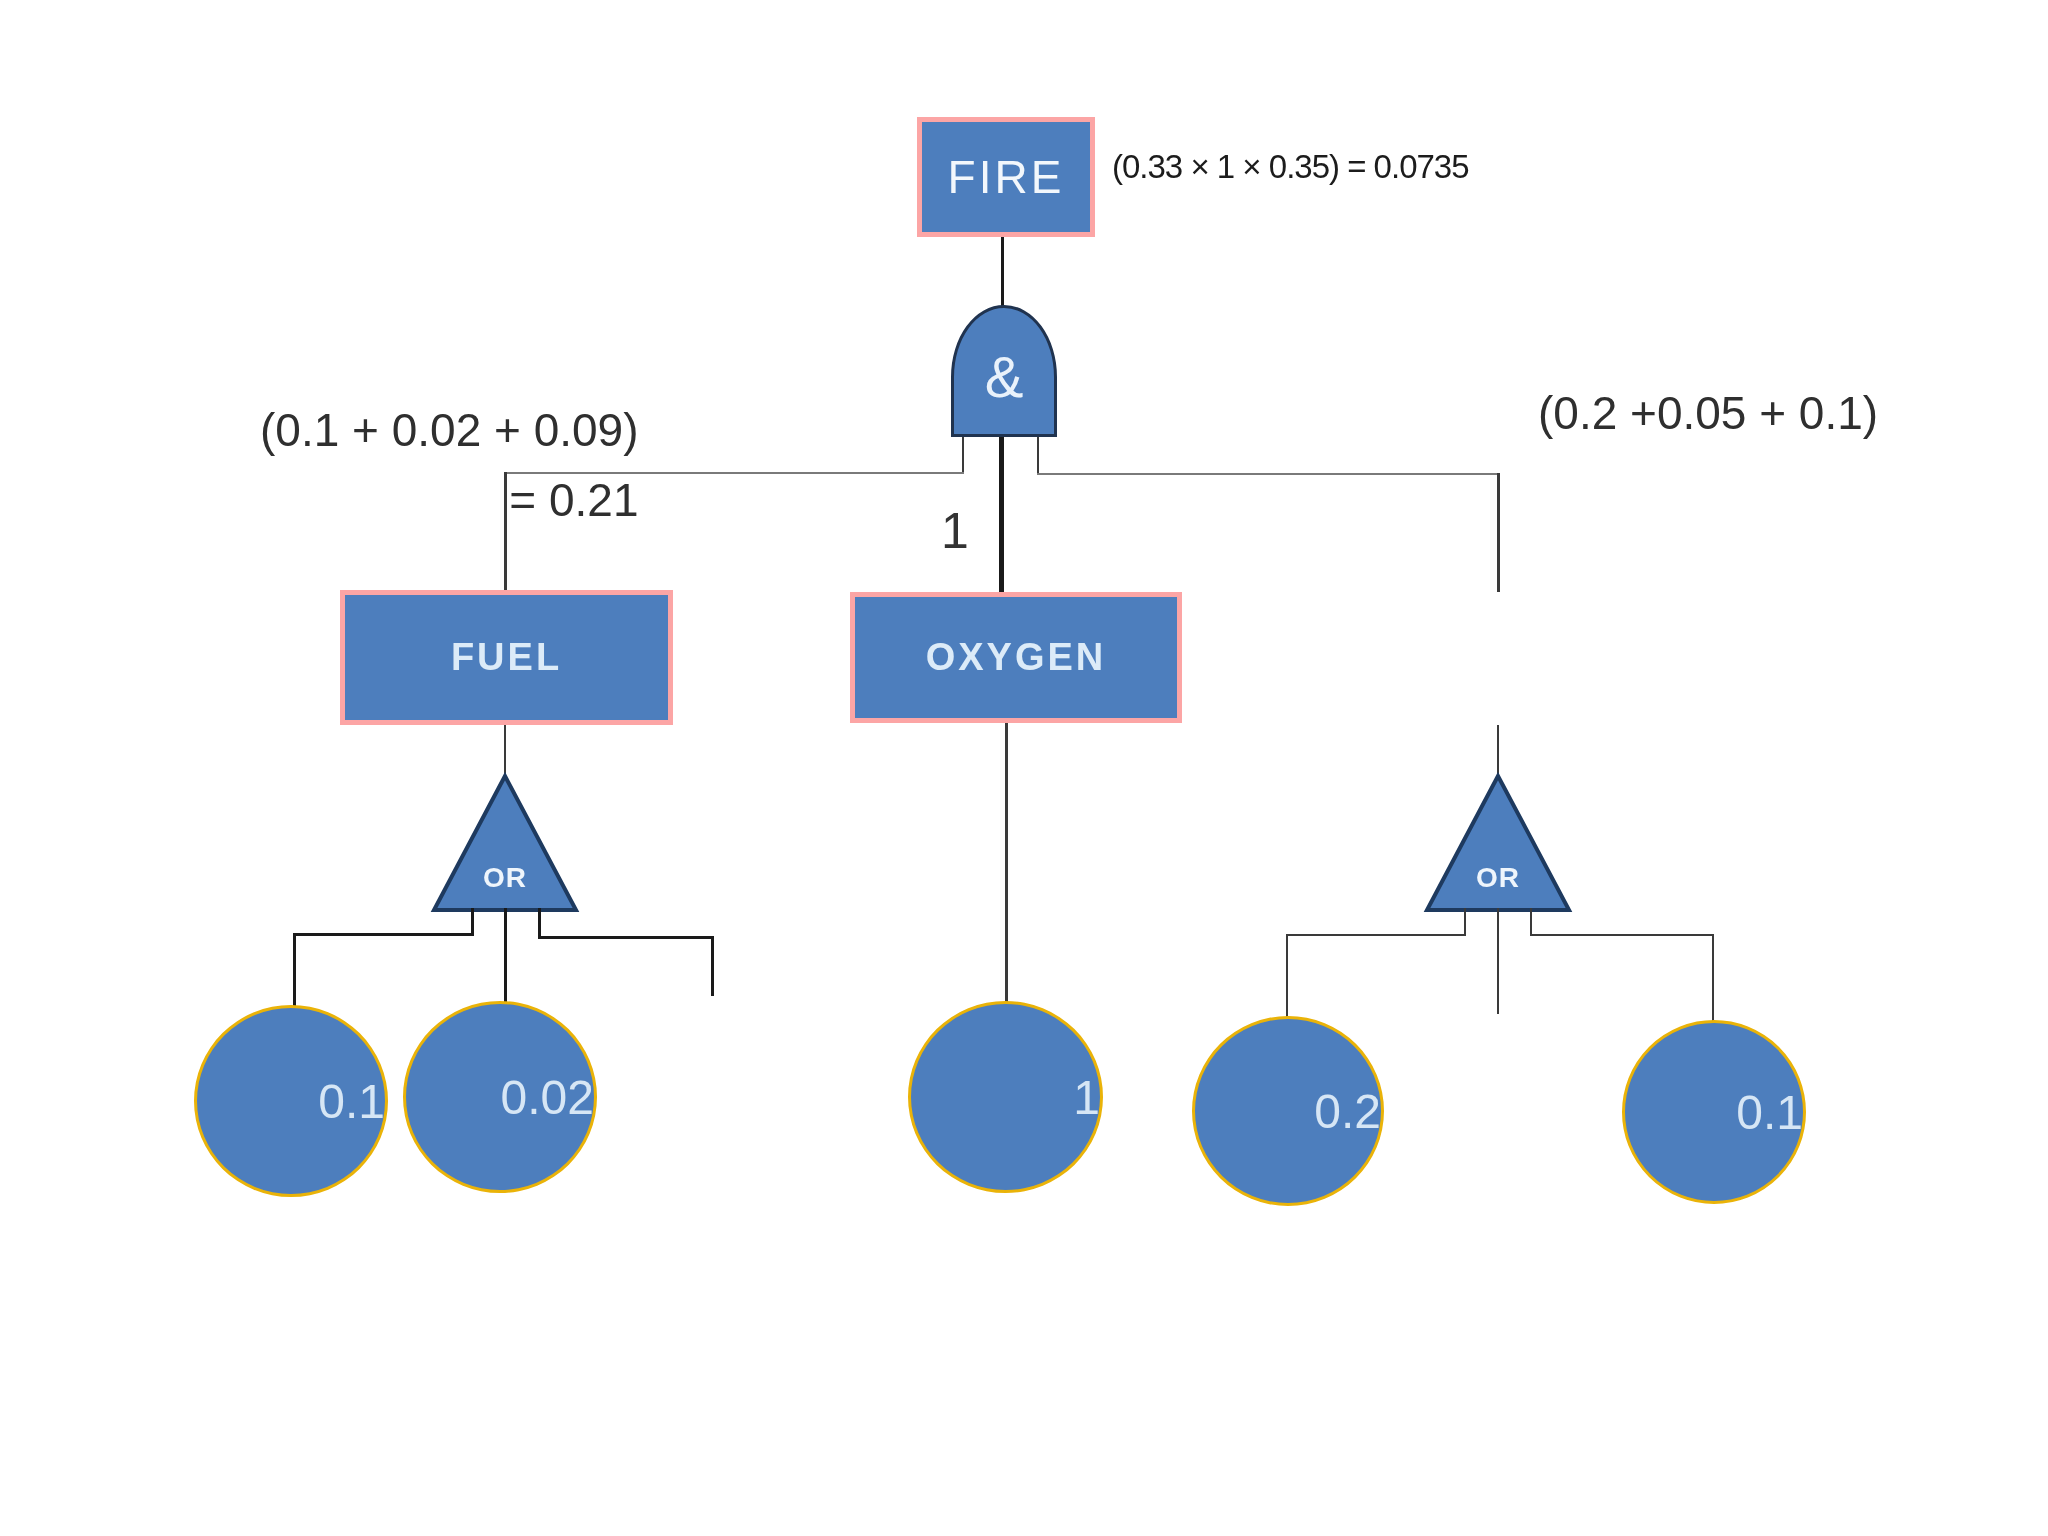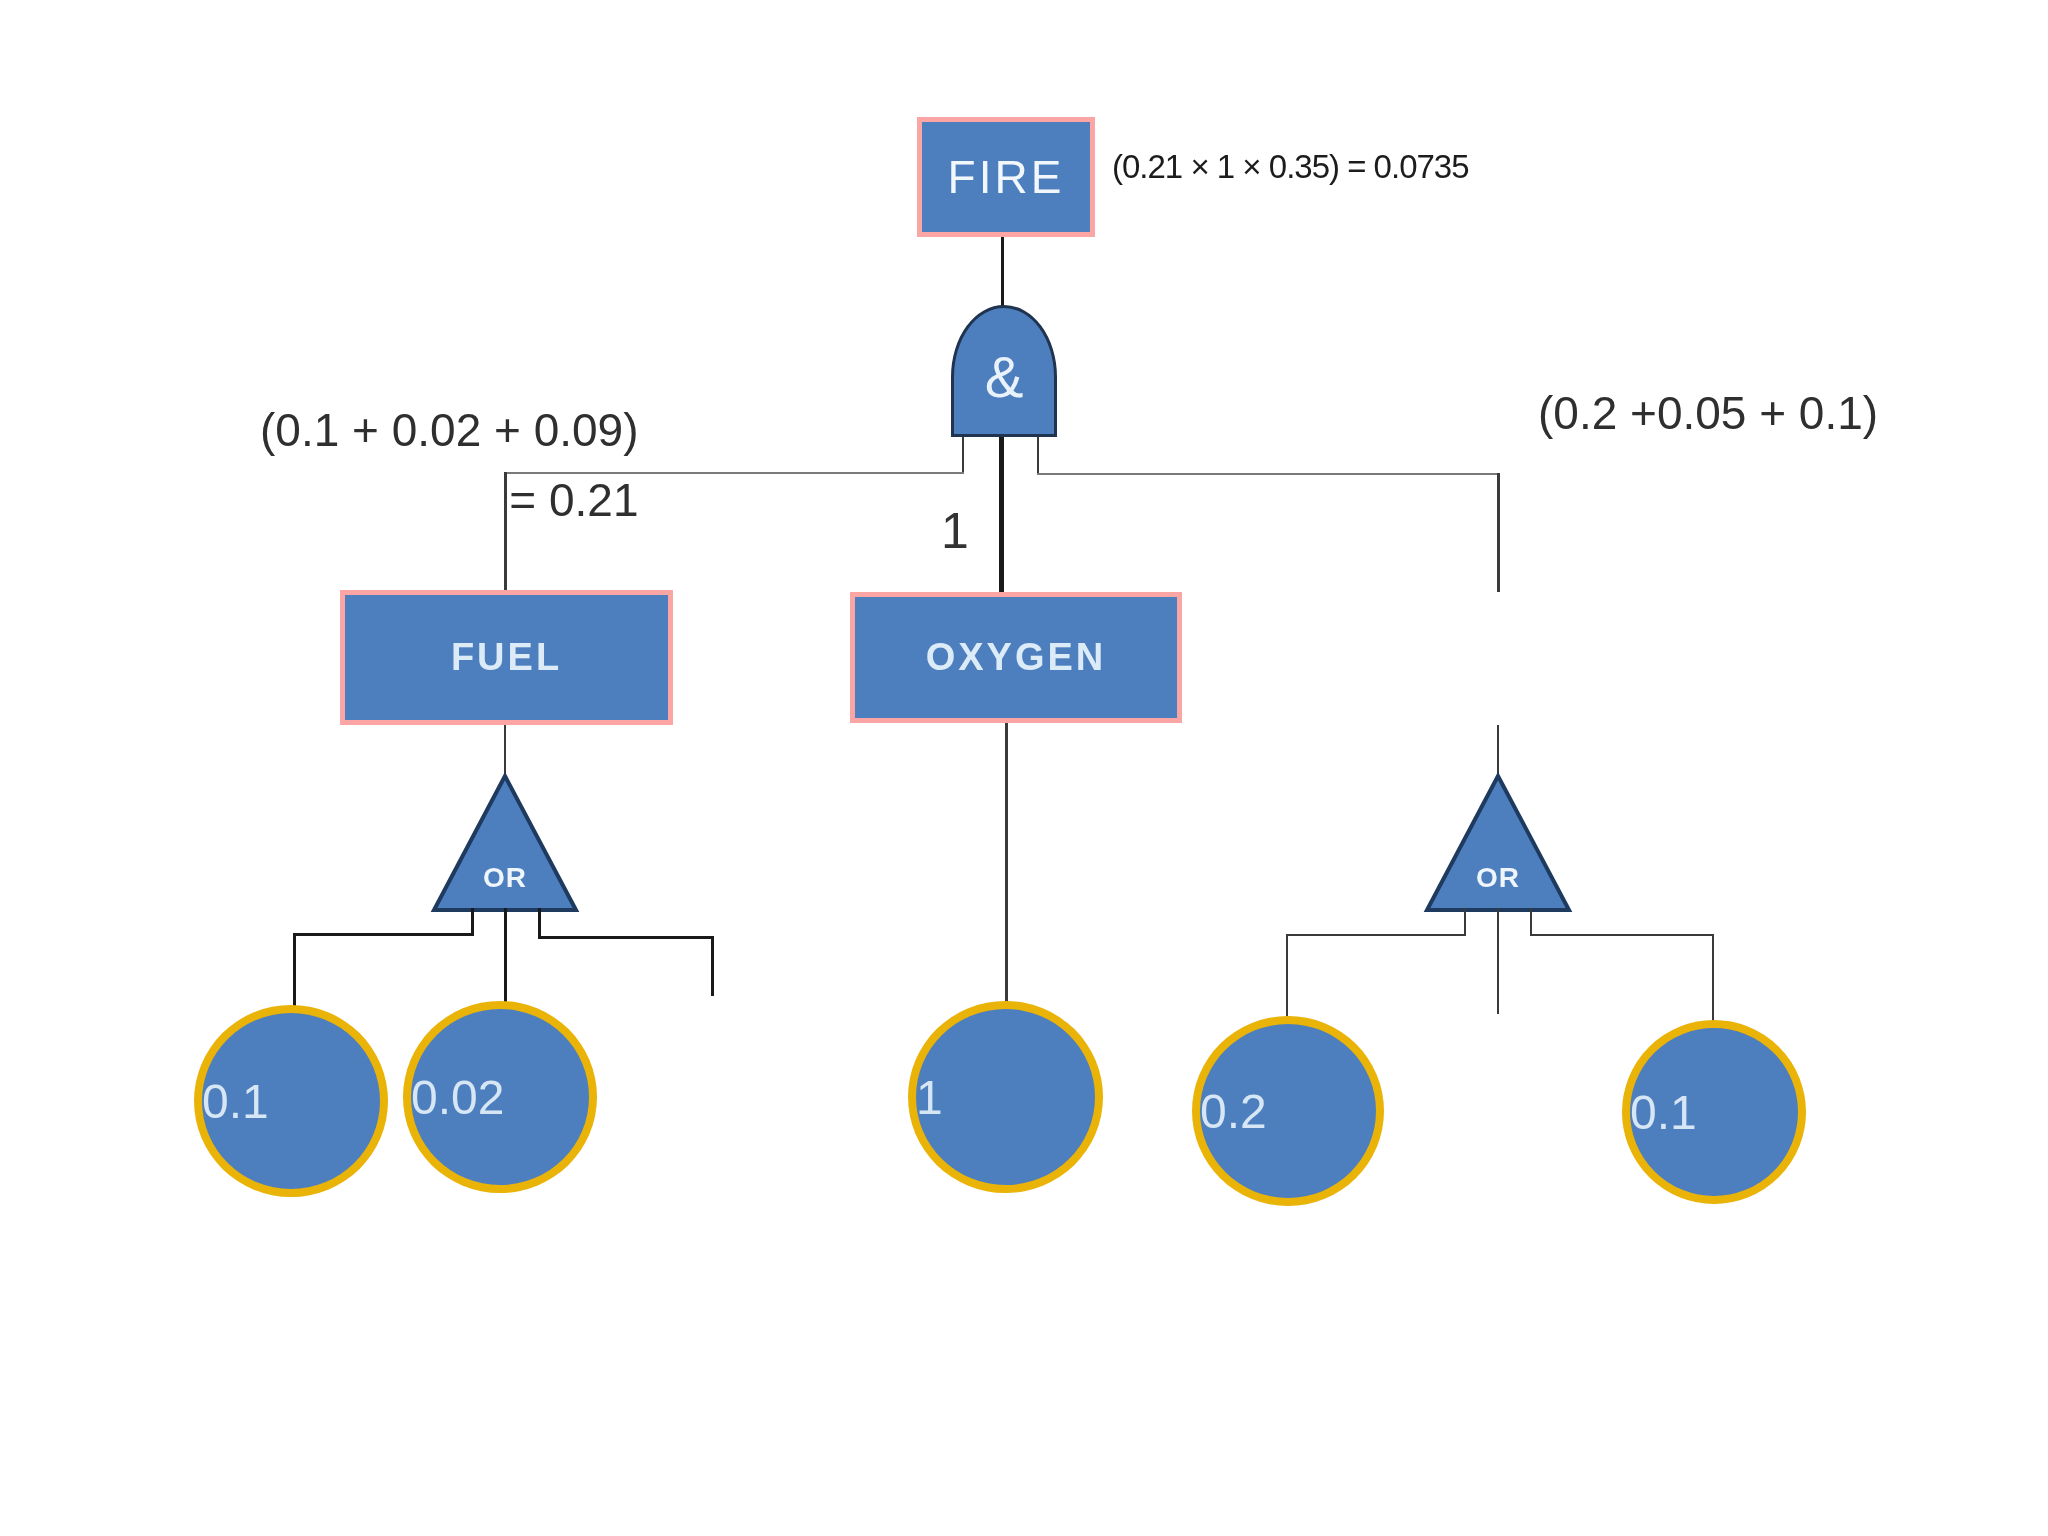--- a/index.html
+++ b/index.html
@@ -33,22 +33,22 @@
   
   .or-wrap{position:absolute;width:150px;height:142px;}
   .or-label{
     position:absolute;width:150px;text-align:center;
     font-size:28px;font-weight:700;color:#eef5fc;letter-spacing:1px;
   }
 
   
   .circle{
     position:absolute;border-radius:50%;
-    background:#4d7ebd;border:8px solid #eab308;box-sizing:border-box;
-    display:flex;align-items:center;justify-content:flex-start;
+    background:#4d7ebd;border:3px solid #eab308;box-sizing:border-box;
+    display:flex;align-items:center;justify-content:flex-end;
     color:#d6e6f5;font-size:48px;
   }
 
   
   .line{position:absolute;}
   .dark{background:#1a1a1a;}
   .mid{background:#3a3a3a;}
   .gray{background:#7a7a7a;}
 
   
@@ -68,21 +68,21 @@
 </style>
 </head>
 <body>
 
 <div class="stage">
 
   <div class="node" style="left:917px;top:117px;width:178px;height:120px;">
     <span class="fire-label">FIRE</span>
   </div>
 
-  <div class="formula-top">(0.21 × 1 × 0.35) = 0.0735</div>
+  <div class="formula-top">(0.33 × 1 × 0.35) = 0.0735</div>
 
   <div class="line dark" style="left:1001px;top:237px;width:3px;height:70px;"></div>
 
   <div class="and-gate">
     <span class="and-symbol">&amp;</span>
   </div>
 
   <div class="line dark" style="left:999px;top:437px;width:5px;height:155px;"></div>
   <div class="line mid" style="left:962px;top:437px;width:2px;height:37px;"></div>
   <div class="line gray" style="left:504px;top:472px;width:460px;height:2px;"></div>

